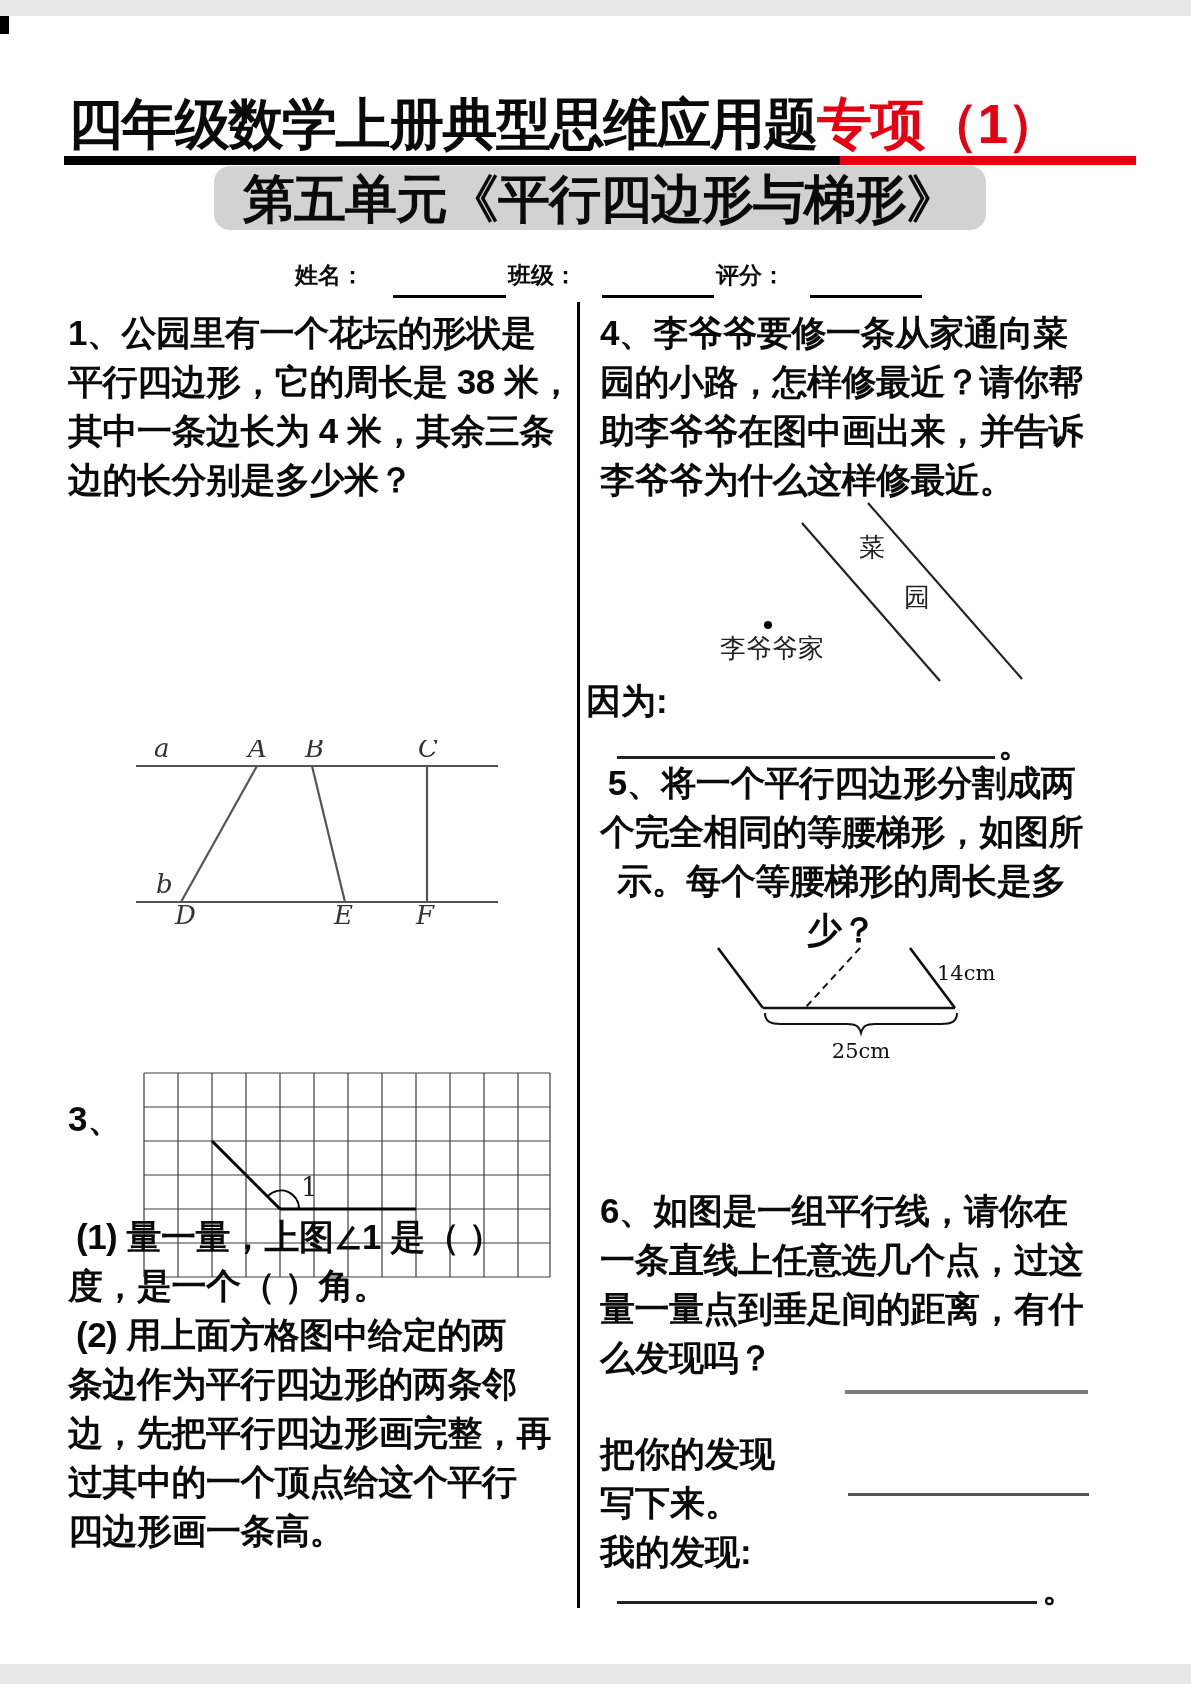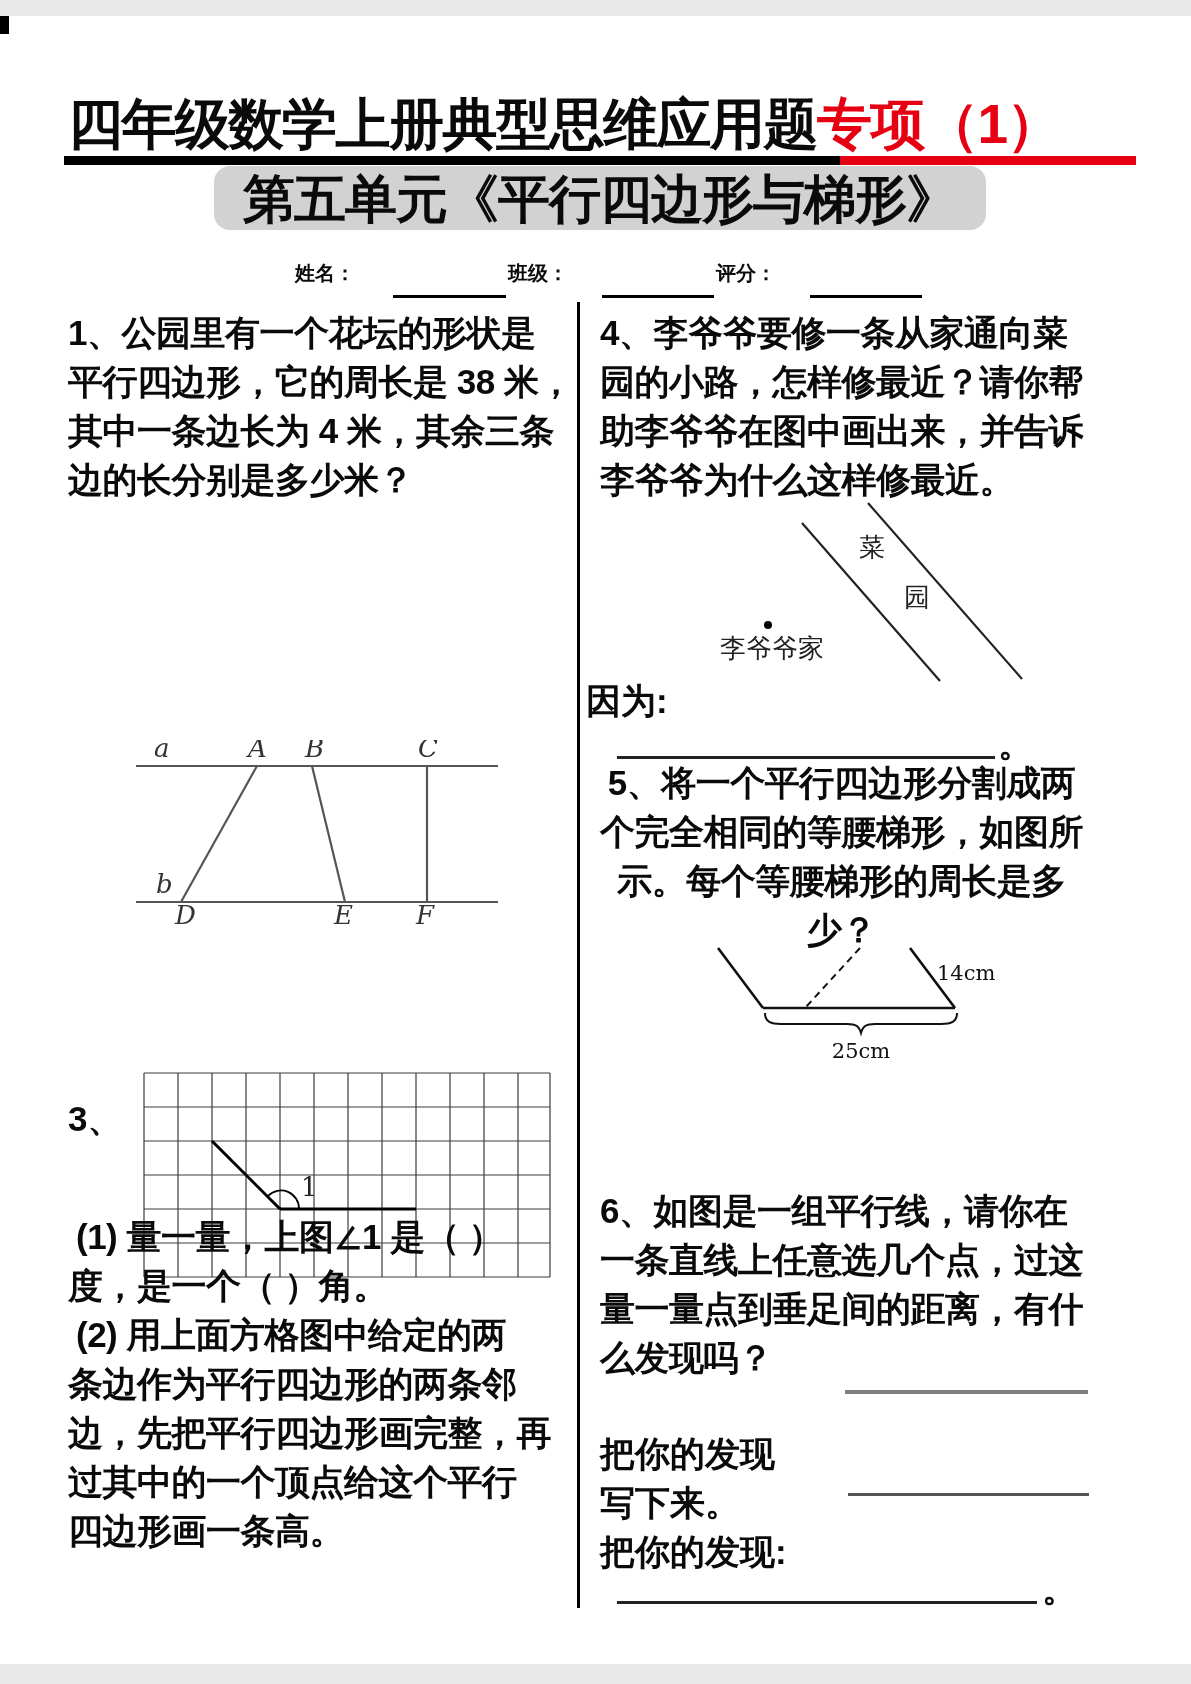--- a/index.html
+++ b/index.html
@@ -15,21 +15,21 @@
   }
   .title .red{color:#e60012;}
   .u-black{position:absolute;left:64px;top:140px;width:776px;height:9px;background:#000;}
   .u-red{position:absolute;left:840px;top:140px;width:296px;height:9px;background:#e60012;}
   .subtitle{
     position:absolute;left:214px;top:150px;width:772px;height:64px;
     background:#d2d2d2;text-align:center;line-height:66px;
     font-size:52px;font-weight:900;letter-spacing:-1px;white-space:nowrap;border-radius:16px;
   }
   .hdr-label{
-    position:absolute;top:244px;font-size:20px;font-weight:bold;
+    position:absolute;top:244px;font-size:23px;font-weight:bold;
     font-family:"DejaVu Serif",serif;white-space:nowrap;
   }
   .hdr-line{position:absolute;top:279px;height:3px;background:#000;}
   .divider{position:absolute;left:577px;top:286px;width:3px;height:1306px;background:#000;}
 
   .block{position:absolute;}
   .line{
     font-size:35px;line-height:49px;letter-spacing:-0.5px;
     font-weight:600;white-space:nowrap;
   }
@@ -176,18 +176,18 @@
     <div class="line">一条直线上任意选几个点，过这</div>
     <div class="line">量一量点到垂足间的距离，有什</div>
     <div class="line">么发现吗？</div>
   </div>
 
   <div class="gray-line1"></div>
   <div class="gray-line2"></div>
 
   <div class="because" style="left:600px;top:1415px;">把你的发现</div>
   <div class="because" style="left:600px;top:1464px;">写下来。</div>
-  <div class="because" style="left:600px;top:1513px;">把你的发现:</div>
+  <div class="because" style="left:600px;top:1513px;">我的发现:</div>
 
   <div class="blank-line" style="left:617px;top:1585px;width:420px;"></div>
   <div class="period" style="left:1042px;top:1550px;">。</div>
 
 </div>
 
 </body></html>

